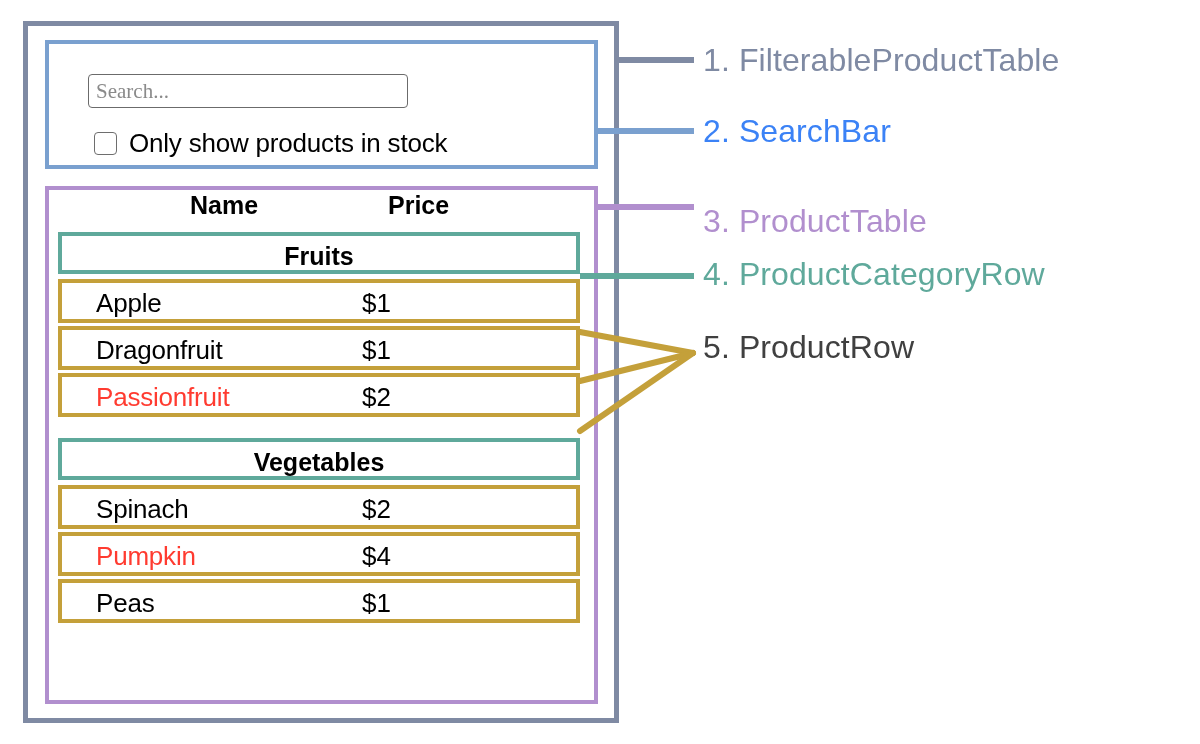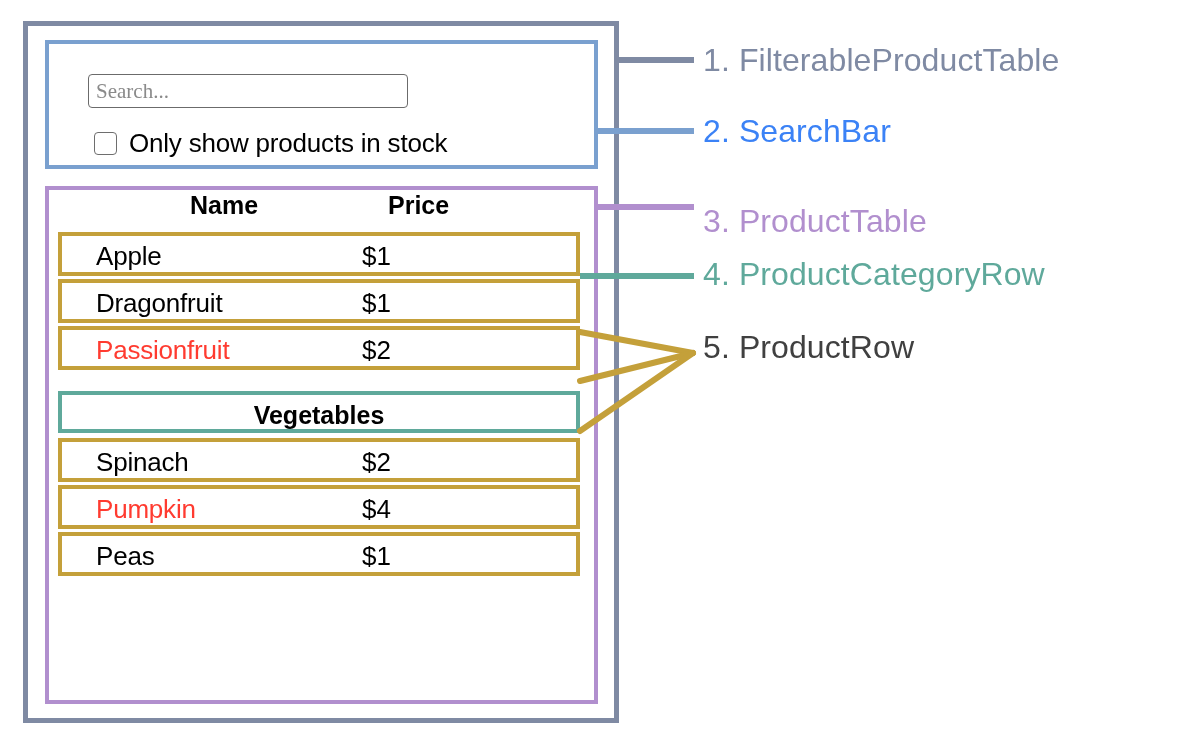--- a/index.html
+++ b/index.html
@@ -175,20 +175,23 @@
 
   <div class="frame-producttable"></div>
 
   <div class="table-inner">
 
     <div class="th-row">
       <span class="th th-name">Name</span>
       <span class="th th-price">Price</span>
     </div>
 
+    <div class="cat-row">
+      <span class="cat-label">Fruits</span>
+    </div>
 
     <div class="prod-row">
       <span class="prod-name">Apple</span>
       <span class="prod-price">$1</span>
     </div>
 
     <div class="prod-row">
       <span class="prod-name">Dragonfruit</span>
       <span class="prod-price">$1</span>
     </div>

